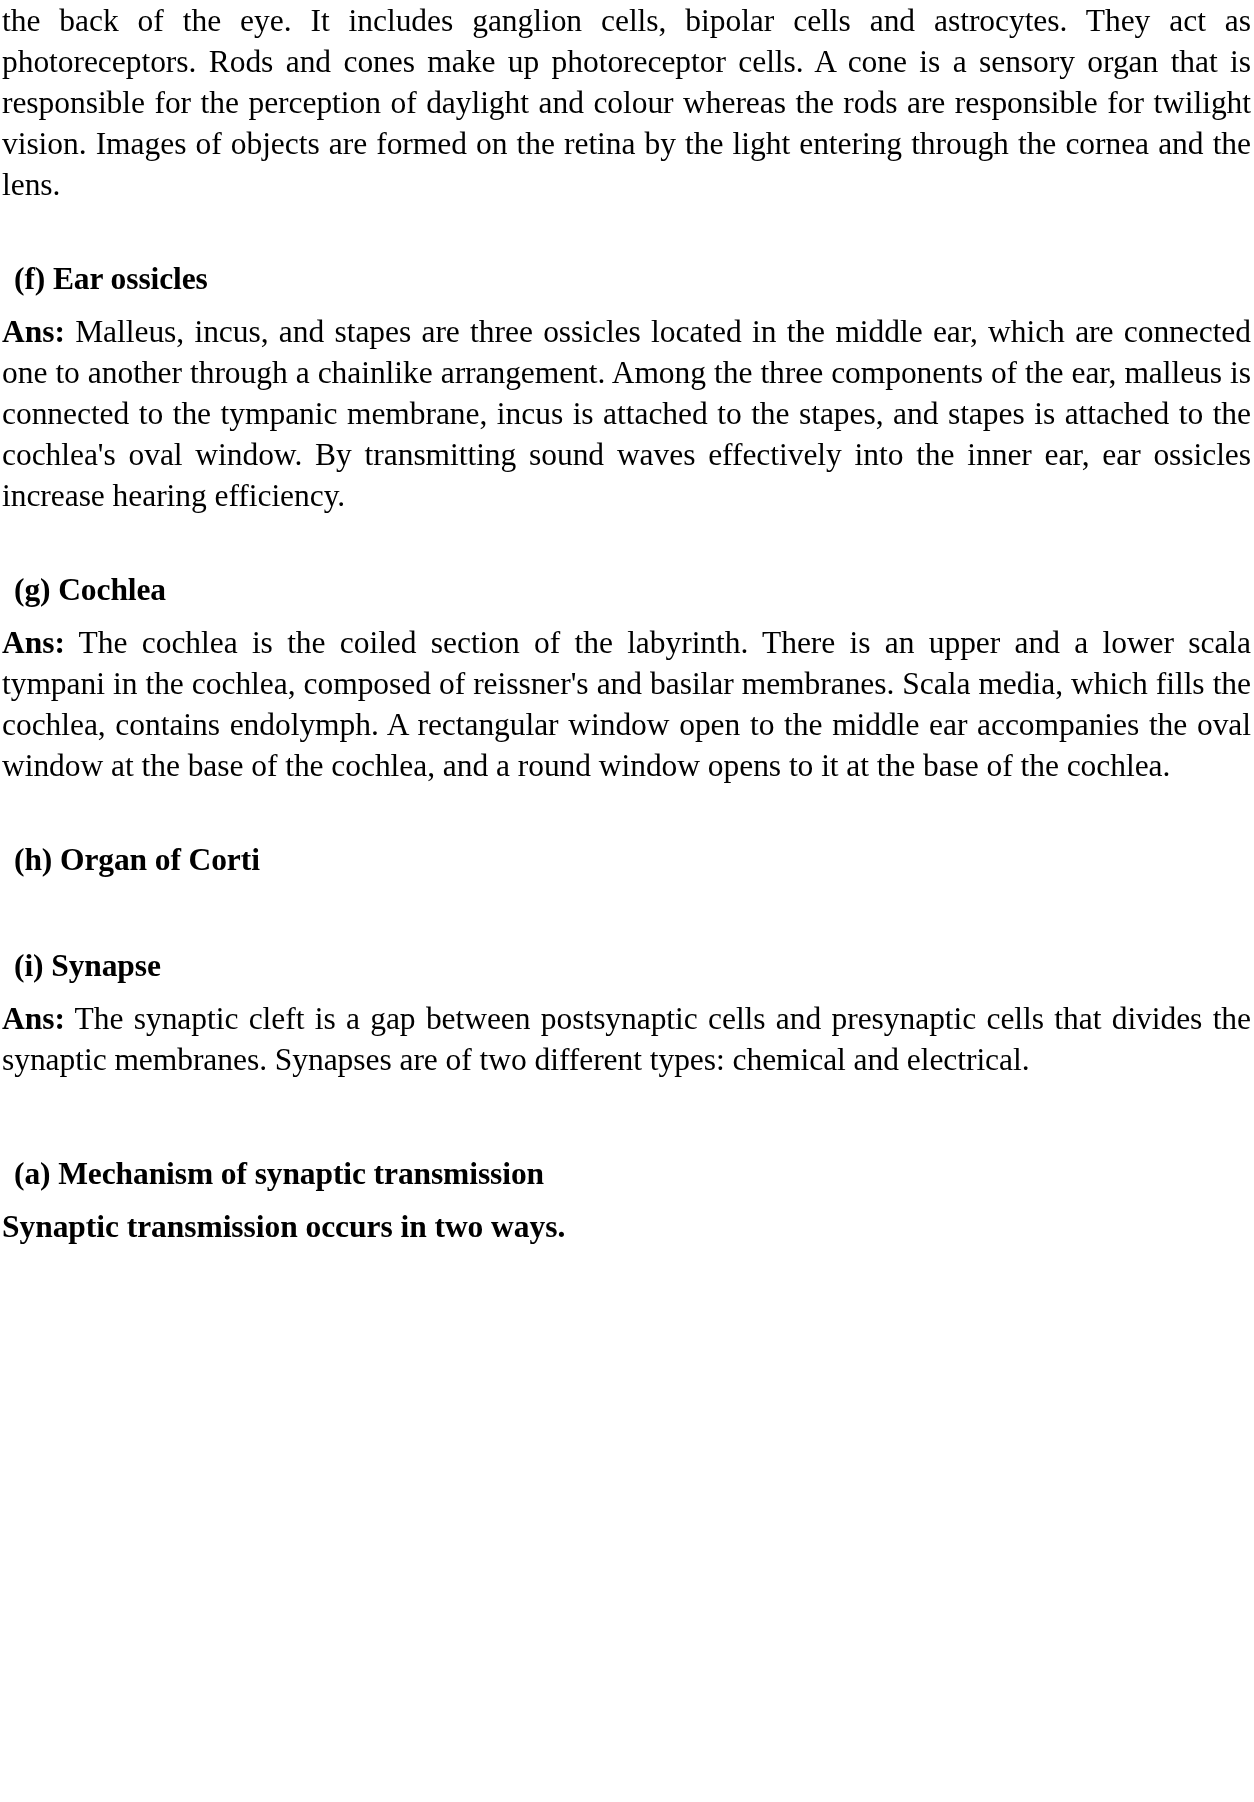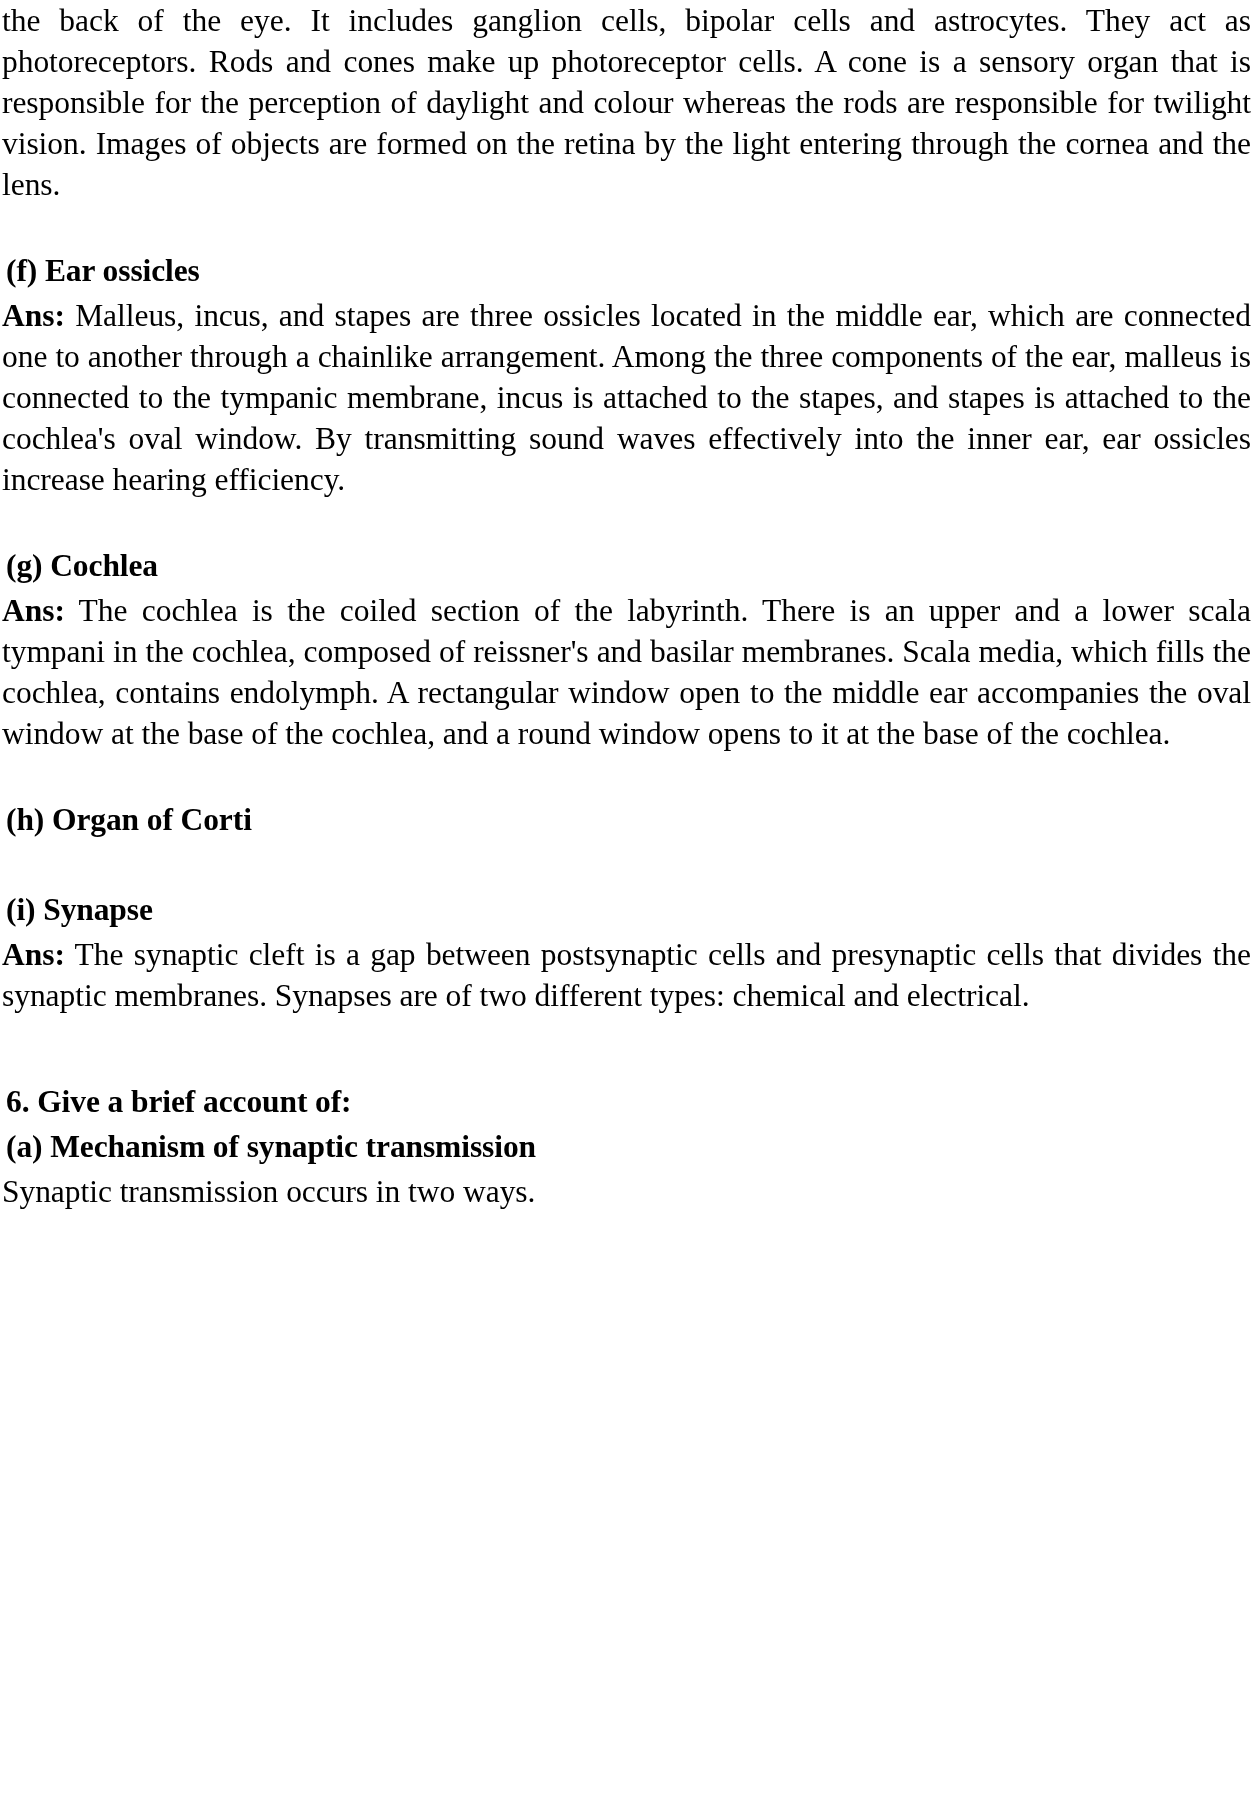--- a/index.html
+++ b/index.html
@@ -31,37 +31,38 @@
     text-justify: inter-word;
     margin: 0;
     letter-spacing: -0.05px;
     word-spacing: 0px;
     hyphens: none;
   }
   .heading {
     font-size: 31.5px;
     line-height: 41px;
     font-weight: bold;
-    margin: 4px;
+    margin: 12px;
     text-align: left;
     letter-spacing: -0.1px;
   }
   .ans-label {
     font-weight: bold;
   }
   .blank {
     height: 41px;
     line-height: 41px;
     font-size: 31.5px;
   }
   .blank-half {
     height: 20px;
   }
   .nowrap-block {
     text-align: left;
+    font-weight: bold;
   }
 </style>
 </head>
 <body>
 
 <div class="page">
 
   <p class="para">the back of the eye. It includes ganglion cells, bipolar cells and astrocytes. They act as photoreceptors. Rods and cones make up photoreceptor cells. A cone is a sensory organ that is responsible for the perception of daylight and colour whereas the rods are responsible for twilight vision. Images of objects are formed on the retina by the light entering through the cornea and the lens.</p>
 
   <div class="blank">&nbsp;</div>
@@ -83,21 +84,20 @@
 
   <div class="blank">&nbsp;</div>
 
   <p class="heading">(i) Synapse</p>
 
   <p class="para"><span class="ans-label">Ans:</span><span> The synaptic cleft is a gap between postsynaptic cells and presynaptic cells that divides the synaptic membranes. Synapses are of two different types: chemical and electrical.</span></p>
 
   <div class="blank">&nbsp;</div>
   <div class="blank blank-half"></div>
 
-  <p class="heading">6. Give a brief account of:</p>
 
   <p class="heading">(a) Mechanism of synaptic transmission</p>
 
 
   <p class="para nowrap-block">Synaptic transmission occurs in two ways.</p>
 
 
 </div>
 
 </body></html>

